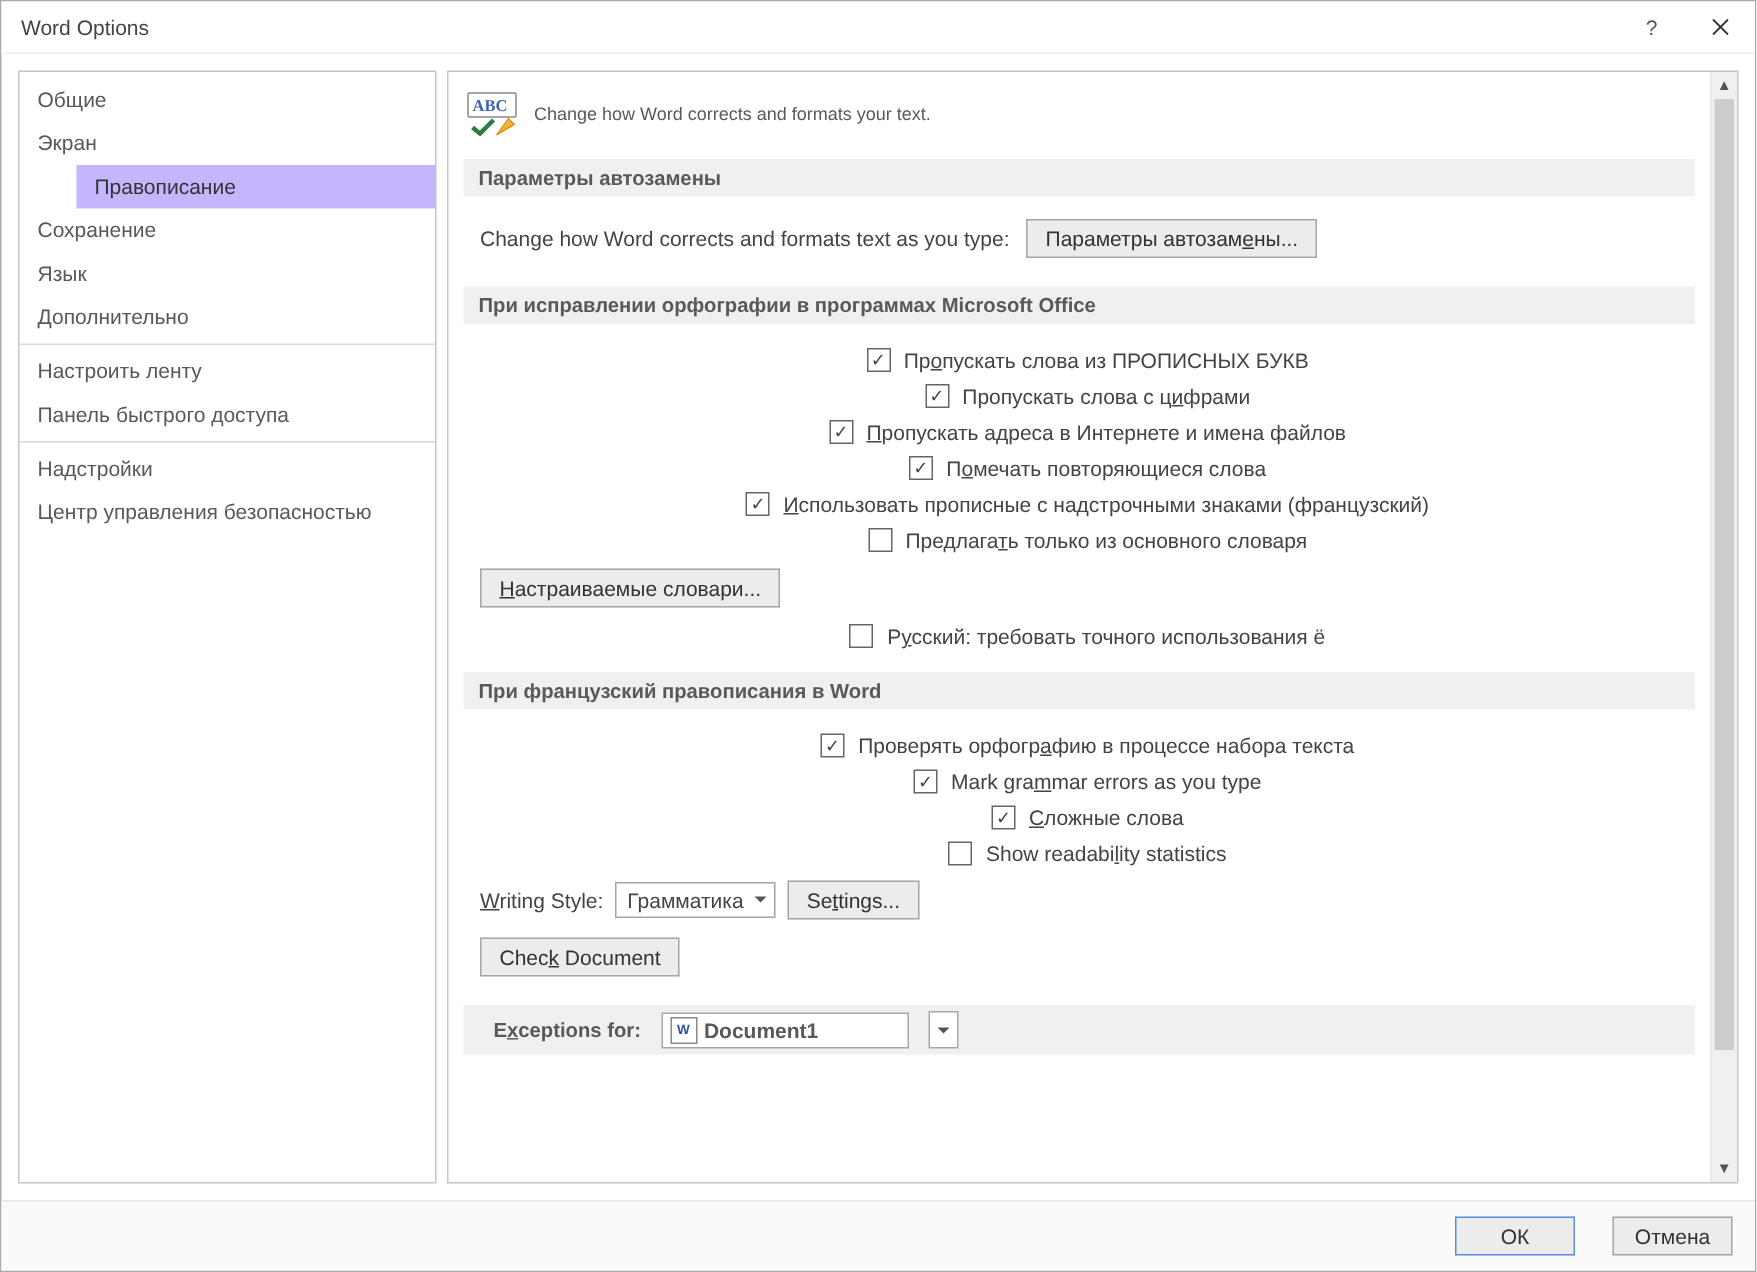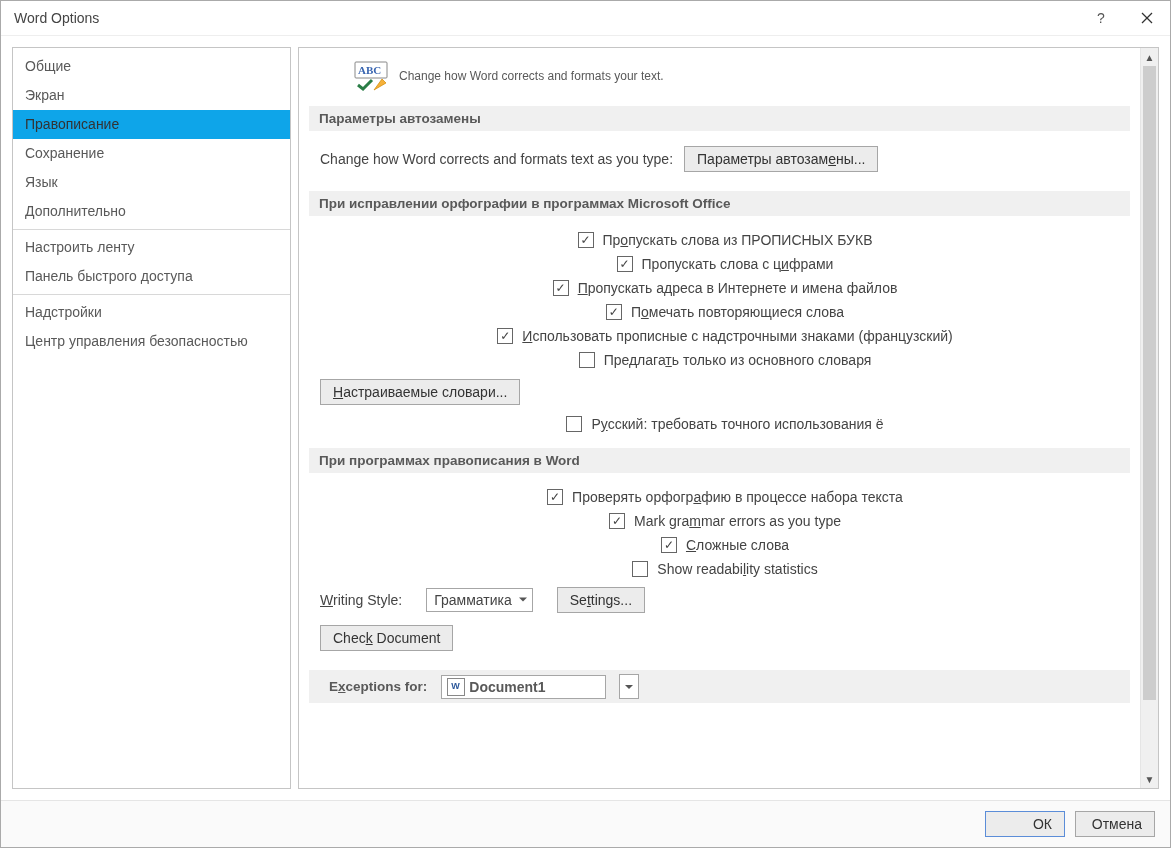--- a/index.html
+++ b/index.html
@@ -61,22 +61,23 @@
     overflow-y: auto;
     padding-top: 4px;
   }
   .side-item {
     padding: 6px 12px 7px 12px;
     font-size: 14px;
     color: #595959;
     cursor: default;
   }
   .side-item.selected {
-    background: #0ea5e9;
+    background: #c4b5fd;
     color: #333;
+    margin-left: 38px;
   }
   .side-sep {
     border-top: 1px solid #d8d8d8;
     margin: 3px 0;
   }
   .content-wrap {
     flex: 1;
     display: flex;
     border: 1px solid #c5c5c5;
     position: relative;
@@ -108,21 +109,20 @@
     margin-top: 3px;
     margin-left: 2px;
   }
   .header-row .big-text {
     font-size: 12px;
     color: #595959;
   }
   .abc-icon {
     width: 34px; height: 30px; flex-shrink: 0;
     position: relative;
-    margin-left: 43px;
   }
   .section-head {
     background: #f0f0f0;
     padding: 5px 10px;
     font-size: 13.5px;
     font-weight: 600;
     color: #595959;
     margin: 5px 0 12px 0;
   }
   .row {
@@ -183,21 +183,21 @@
   .footer {
     height: 47px;
     display: flex;
     align-items: center;
     justify-content: flex-end;
     gap: 10px;
     padding: 0 15px 0 0;
     border-top: 1px solid #e5e5e5;
     background: #fafafa;
   }
-  .footer .btn { min-width: 80px; text-align: right; }
+  .footer .btn { min-width: 80px; text-align: center; margin-left: 15px; }
   .icon-doc {
     width: 18px;
     height: 18px;
     border: 1px solid #888;
     display:inline-block;
     background: linear-gradient(#fff,#fff);
     position: relative;
     margin-right: 4px;
   }
   .icon-doc::after {
@@ -318,38 +318,38 @@
         <div class="row" style="padding-left:11px;margin-top:4px">
           <button class="btn">
             <span class="underline-char">Н</span>астраиваемые словари...
           </button>
         </div>
         <div class="row-check" style="margin-top:4px">
           <span class="cb"></span>
           <span>Р<span class="underline-char">у</span>сский: требовать точного использования ё</span>
         </div>
 
-        <div class="section-head" style="margin-top:12px">При программах правописания в Word</div>
+        <div class="section-head" style="margin-top:12px">При французский правописания в Word</div>
         <div class="row-check">
           <span class="cb checked"></span>
           <span>Проверять орфогр<span class="underline-char">а</span>фию в процессе набора текста</span>
         </div>
         <div class="row-check">
           <span class="cb checked"></span>
           <span>Mark gra<span class="underline-char">m</span>mar errors as you type</span>
         </div>
         <div class="row-check">
           <span class="cb checked"></span>
           <span><span class="underline-char">С</span>ложные слова</span>
         </div>
         <div class="row-check">
           <span class="cb"></span>
           <span>Show readabi<span class="underline-char">l</span>ity statistics</span>
         </div>
-        <div class="row" style="padding-left:11px;margin-top:3px;gap:24px">
+        <div class="row" style="padding-left:11px;margin-top:3px;gap:8px">
           <span><span class="underline-char">W</span>riting Style:</span>
           <span class="select">
             <span>Грамматика</span>
           </span>
           <button class="btn">Se<span class="underline-char">t</span>tings...</button>
         </div>
         <div class="row" style="padding-left:11px;margin-top:6px">
           <button class="btn">
             Chec<span class="underline-char">k</span> Document
           </button>

